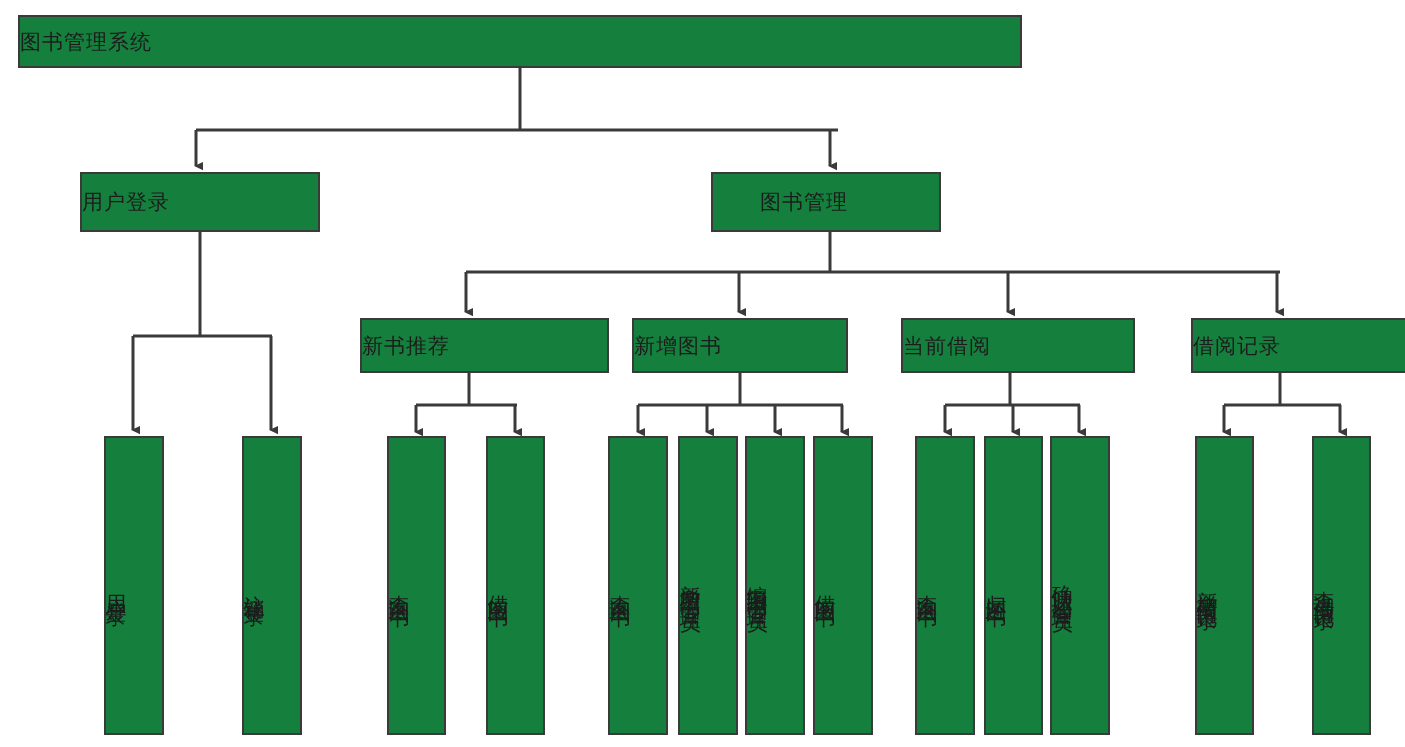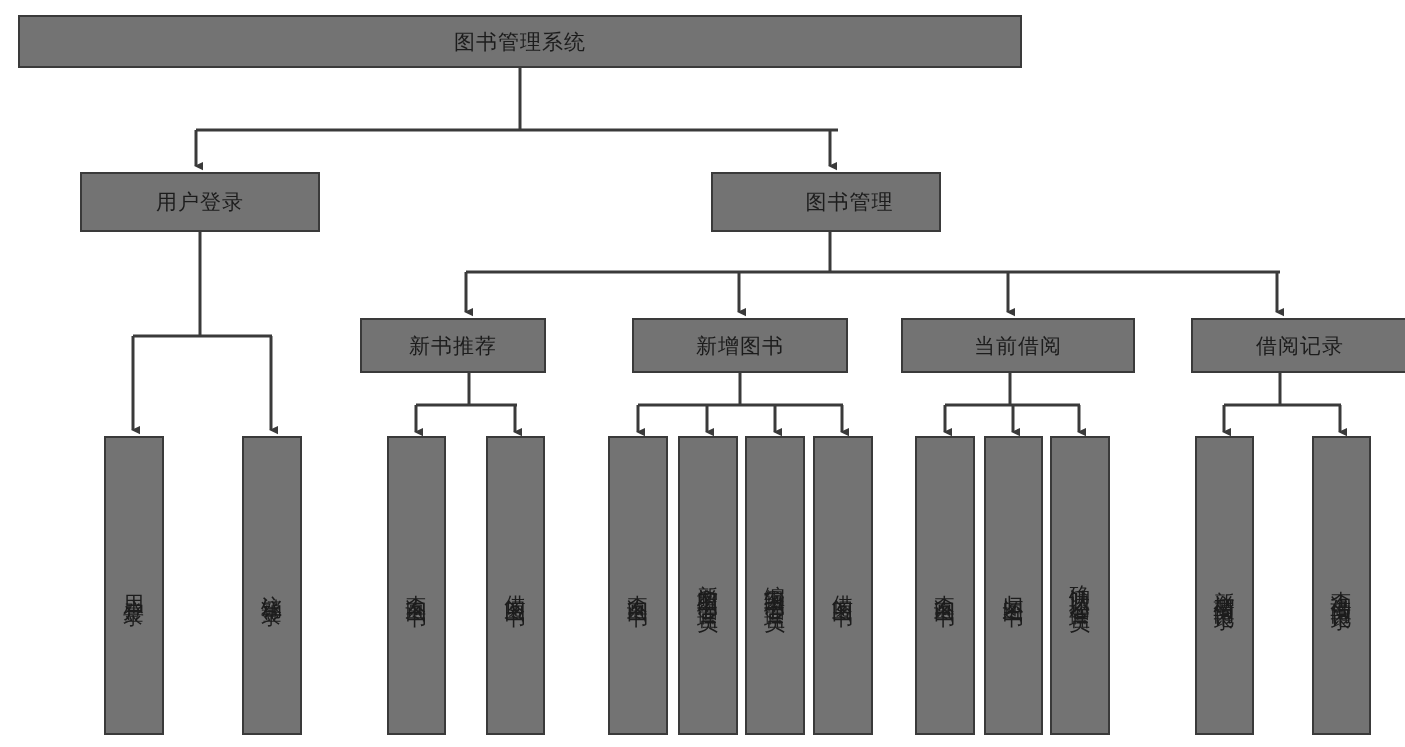--- a/index.html
+++ b/index.html
@@ -22,24 +22,24 @@
     left: 0;
     top: 0;
     width: 1405px;
     height: 747px;
     pointer-events: none;
   }
   .node {
     position: absolute;
     box-sizing: border-box;
     border: 2px solid #3a3a3a;
-    background: #737373;
+    background: #15803d;
     display: flex;
     align-items: center;
-    justify-content: center;
+    justify-content: flex-start;
     color: #1c1c1c;
   }
   .node.horiz {
     font-size: 21px;
     letter-spacing: 1px;
   }
   .node.vert {
     font-size: 21px;
   }
   .node.vert .vtext {
@@ -123,21 +123,21 @@
     <span class="htext">图书管理系统</span>
   </div>
 
   <div class="node horiz" style="left:80px; top:172px; width:240px; height:60px;">
     <span class="htext">用户登录</span>
   </div>
   <div class="node horiz" style="left:711px; top:172px; width:230px; height:60px;padding-left:47px;">
     <span class="htext">图书管理</span>
   </div>
 
-  <div class="node horiz" style="left:360px; top:318px; width:186px; height:55px;">
+  <div class="node horiz" style="left:360px; top:318px; width:249px; height:55px;">
     <span class="htext">新书推荐</span>
   </div>
   <div class="node horiz" style="left:632px; top:318px; width:216px; height:55px;">
     <span class="htext">新增图书</span>
   </div>
   <div class="node horiz" style="left:901px; top:318px; width:234px; height:55px;">
     <span class="htext">当前借阅</span>
   </div>
   <div class="node horiz" style="left:1171px; top:318px; width:218px; height:55px;margin-left:20px;">
     <span class="htext">借阅记录</span>

